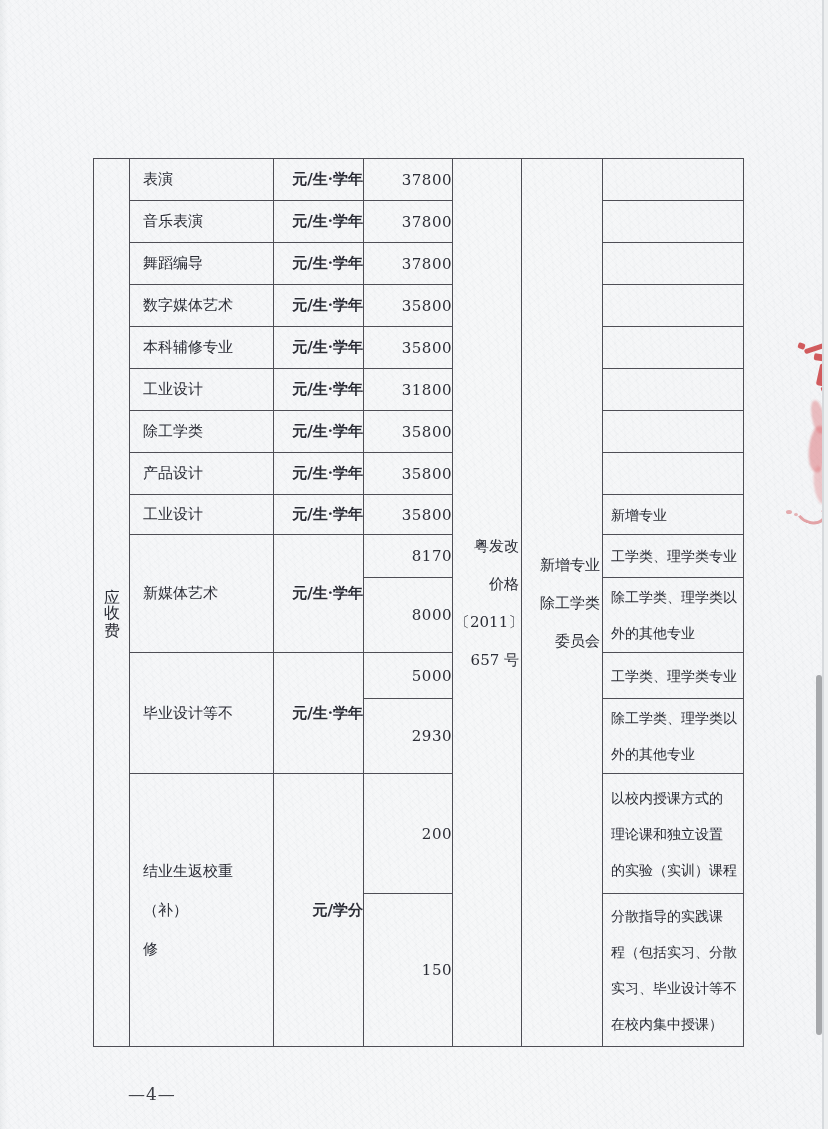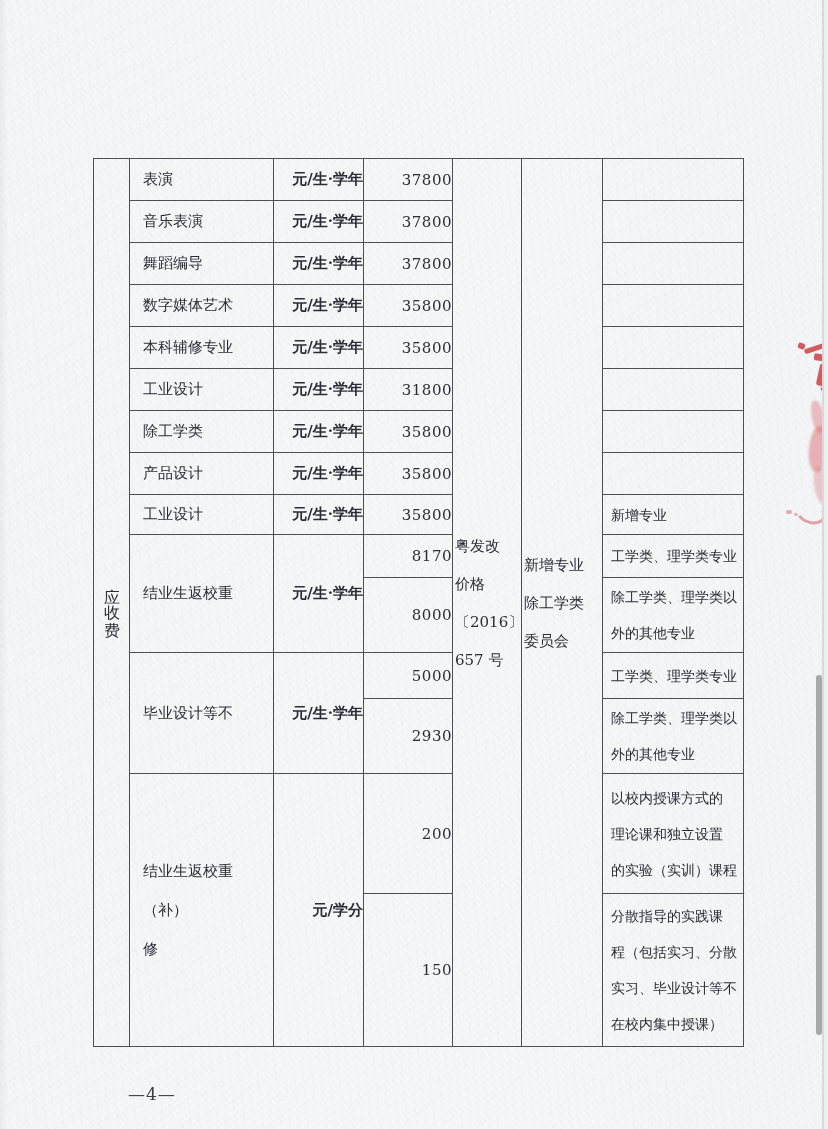--- a/index.html
+++ b/index.html
@@ -57,21 +57,21 @@
   }
   td.item {
     text-align: left;
     padding-left: 13px;
     padding-right: 6px;
     white-space: pre-line;
     line-height: 39px;
   }
   td.unit { text-align: right; white-space: nowrap; font-weight: bold; }
   td.amt  { text-align: right; letter-spacing: 0.5px; }
-  td.basis, td.auth { text-align: left; padding: 8px 2px; margin-left: 24px; }
+  td.basis, td.auth { text-align: right; padding: 8px 2px; margin-left: 24px; }
   td.basis div, td.auth div { line-height: 38px; font-size: 15px; }
   td.note {
     text-align: left;
     font-size: 14px;
     line-height: 36px;
     padding: 0 4px 0 8px;
     white-space: pre-line;
   }
 
   
@@ -133,21 +133,21 @@
       <tr class="rh42">
         <td class="cat" rowspan="15">
           <span class="vert-text">应收费</span>
         </td>
         <td class="item">表演</td>
         <td class="unit">元/生·学年</td>
         <td class="amt">37800</td>
         <td class="basis" rowspan="15">
           <div>粤发改</div>
           <div>价格</div>
-          <div>〔2016〕</div>
+          <div>〔2011〕</div>
           <div>657 号</div>
         </td>
         <td class="auth" rowspan="15">
           <div>新增专业</div>
           <div>除工学类</div>
           <div>委员会</div>
         </td>
         <td class="note"></td>
       </tr>
       <tr class="rh42">
@@ -192,21 +192,21 @@
         <td class="amt">35800</td>
         <td class="note"></td>
       </tr>
       <tr class="rh37">
         <td class="item">工业设计</td>
         <td class="unit">元/生·学年</td>
         <td class="amt">35800</td>
         <td class="note">新增专业</td>
       </tr>
       <tr class="rh43">
-        <td class="item" rowspan="2">结业生返校重</td>
+        <td class="item" rowspan="2">新媒体艺术</td>
         <td class="unit" rowspan="2">元/生·学年</td>
         <td class="amt">8170</td>
         <td class="note">工学类、理学类专业</td>
       </tr>
       <tr class="rh75">
         <td class="amt">8000</td>
         <td class="note">除工学类、理学类以
 外的其他专业</td>
       </tr>
       <tr class="rh46">

